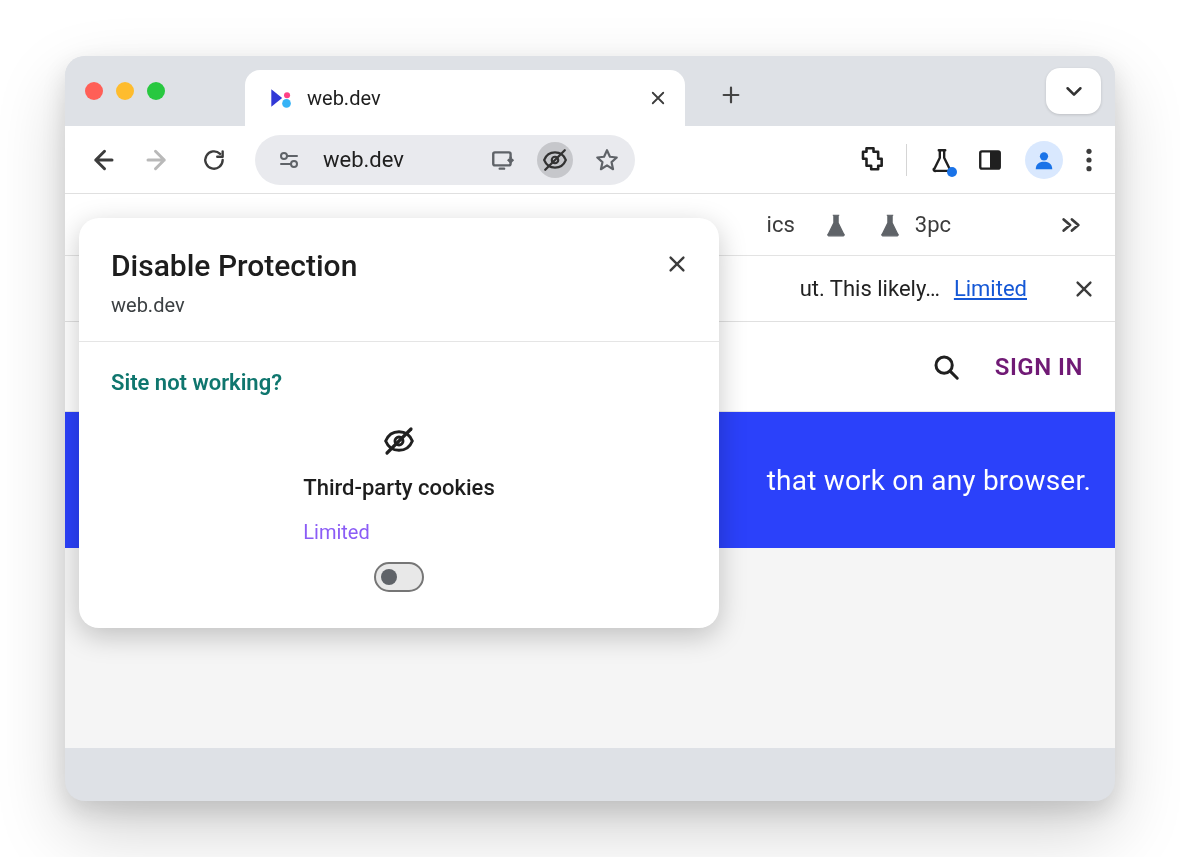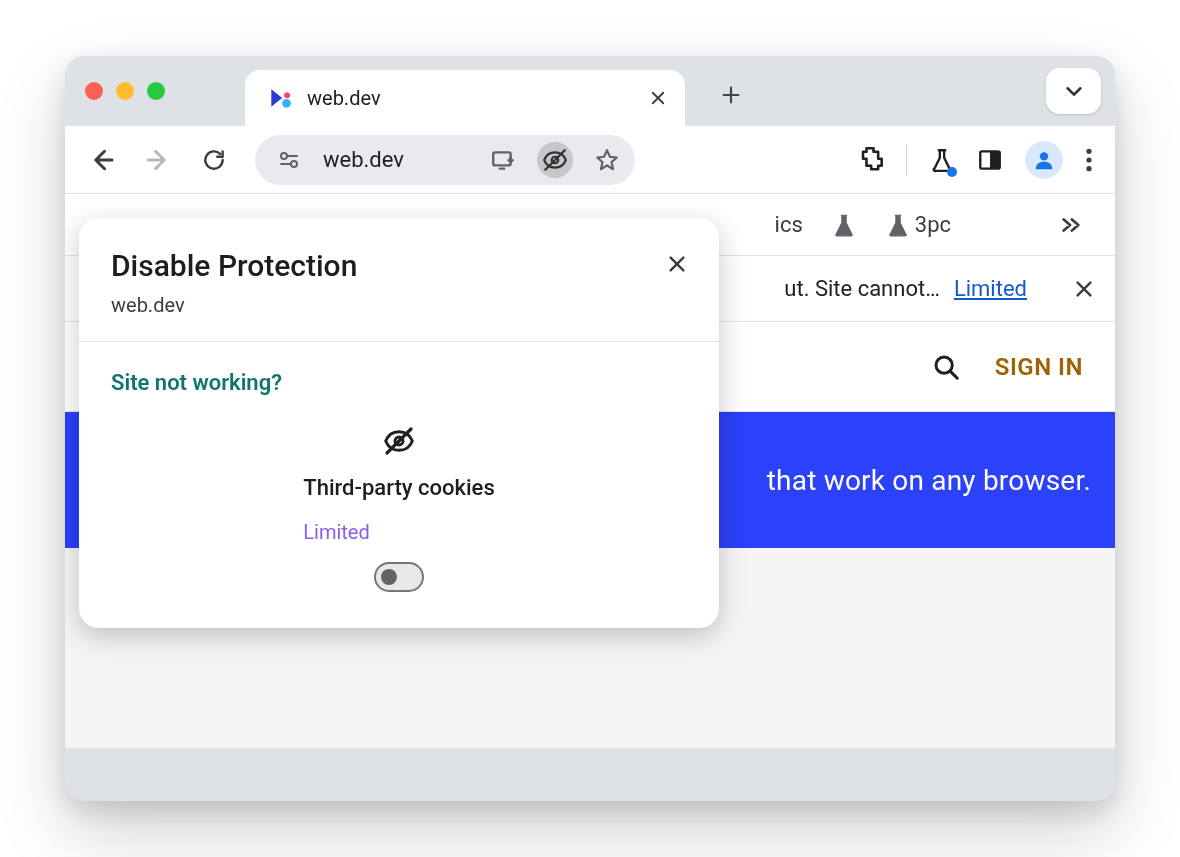--- a/index.html
+++ b/index.html
@@ -169,21 +169,21 @@
     .site-header {
       height:90px;
       background:#fff;
       display:flex;
       align-items:center;
       justify-content:flex-end;
       padding:0 32px;
       gap:34px;
       border-bottom:1px solid #e7e7e7;
     }
-    .sign-in { font-size:24px; font-weight:600; letter-spacing:0.5px; color:#a16207; }
+    .sign-in { font-size:24px; font-weight:600; letter-spacing:0.5px; color:#701a75; }
 
     
     .blue-banner {
       height:136px;
       background:#2b41fa;
       color:#fff;
       display:flex; align-items:center; justify-content:flex-end;
       font-size:28px;
       padding-right:24px;
       padding-left:24px;
@@ -365,36 +365,36 @@
 
   <div class="ext-bar">
     <div class="ext-item">
       <span class="lbl">ics</span>
     </div>
     <div class="ext-item">
       <svg width="26" height="30" viewBox="0 0 24 24">
           <path d="M9 3 H15 M10 3 V10 L5 20 A1 1 0 0 0 6 22 H18 A1 1 0 0 0 19 20 L14 10 V3" fill="#5f6368" stroke="#5f6368" stroke-width="1" stroke-linejoin="round"></path>
         </svg>
     </div>
-    <div class="ext-item" style="gap:4px;">
+    <div class="ext-item" style="gap:12px;">
       <svg width="26" height="30" viewBox="0 0 24 24">
           <path d="M9 3 H15 M10 3 V10 L5 20 A1 1 0 0 0 6 22 H18 A1 1 0 0 0 19 20 L14 10 V3" fill="#5f6368" stroke="#5f6368" stroke-width="1" stroke-linejoin="round"></path>
         </svg>
       <span class="lbl">3pc</span>
     </div>
     <div style="width:50px;"></div>
     <div>
       <svg width="28" height="22" viewBox="0 0 24 24">
           <path d="M4 6 L11 12 L4 18 M13 6 L20 12 L13 18" stroke="#3c3c3c" stroke-width="3" fill="none" stroke-linecap="round" stroke-linejoin="round"></path>
         </svg>
     </div>
   </div>
 
   <div class="info-bar">
-    <span>ut. Site cannot…</span>
+    <span>ut. This likely…</span>
     <span class="disable">Limited</span>
     <div style="width:18px;"></div>
     <div>
       <svg width="22" height="22" viewBox="0 0 24 24">
           <path d="M5 5 L19 19 M19 5 L5 19" stroke="#3c3c3c" stroke-width="2.6" stroke-linecap="round"></path>
         </svg>
     </div>
   </div>
 
   <div class="site-header">

